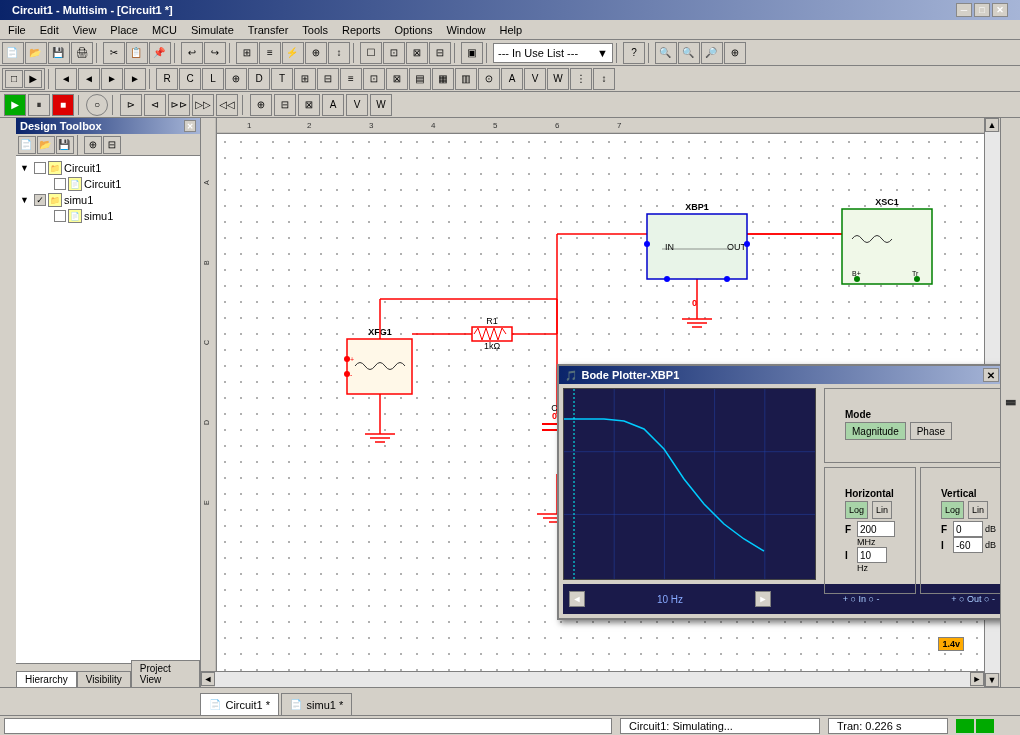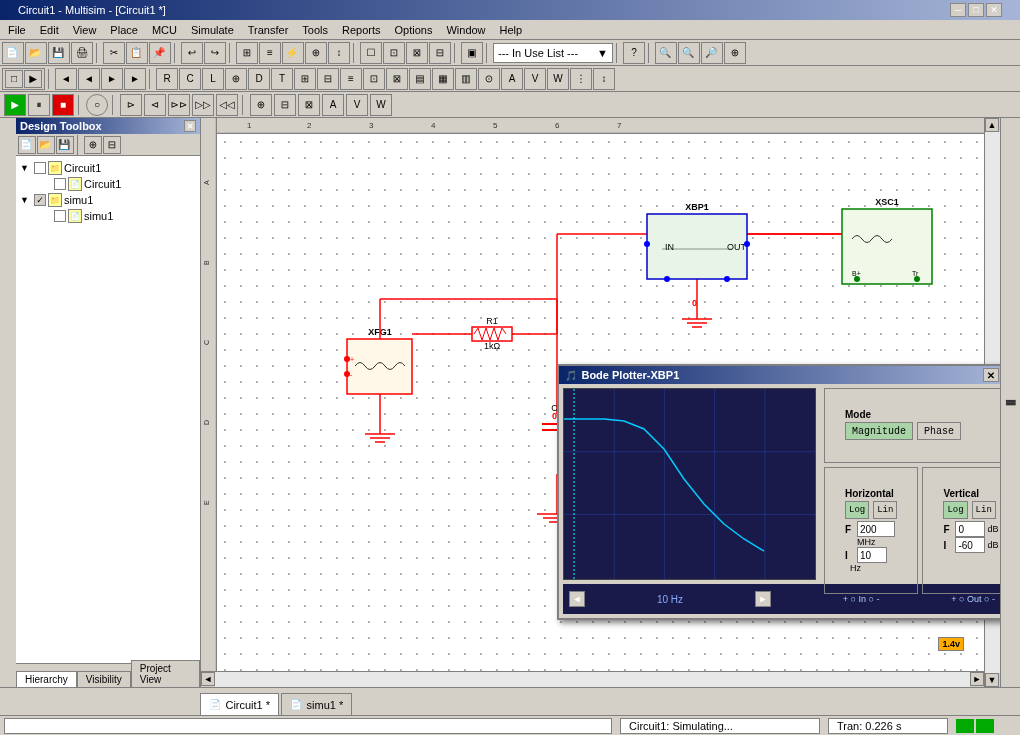--- a/index.html
+++ b/index.html
@@ -5,24 +5,24 @@
     * { margin: 0; padding: 0; box-sizing: border-box; }
     body { width: 1020px; height: 735px; overflow: hidden; font-family: 'Arial', sans-serif; font-size: 11px; background: #d4d0c8; }
 
     
     .title-bar {
       height: 20px;
       background: linear-gradient(to right, #0a246a, #a6b5d7);
       display: flex;
       align-items: center;
       justify-content: space-between;
-      padding: 0 18px;
+      padding: 0 12px;
       color: white;
       font-size: 11px;
-      font-weight: normal;
+      font-weight: bold;
     }
     .title-bar-buttons { display: flex; gap: 2px; }
     .title-btn {
       width: 16px; height: 14px;
       background: #d4d0c8;
       border: 1px solid #888;
       font-size: 9px;
       display: flex; align-items: center; justify-content: center;
       cursor: pointer;
     }
@@ -308,21 +308,20 @@
       font-size: 10px;
       padding: 0 2px;
     }
     .ctrl-btn {
       height: 18px;
       background: #d4d0c8;
       border: 1px solid #808080;
       font-size: 10px;
       padding: 0 6px;
       cursor: pointer;
-      font-family: Liberation Mono, monospace;
     }
     .ctrl-btn-active {
       background: #a8d4a8;
     }
     .ctrl-sub-row {
       display: flex;
       align-items: center;
       gap: 2px;
     }
     .ctrl-sub-label { width: 10px; font-size: 10px; font-weight: bold; }
@@ -736,21 +735,21 @@
                 </div>
                 <div class="ctrl-sub-row">
                   <span class="ctrl-sub-label">F</span>
                   <input class="ctrl-input" style="width: 38px;" value="200">
                 </div>
                 <div style="font-size:9px;margin-left:12px;">MHz</div>
                 <div class="ctrl-sub-row">
                   <span class="ctrl-sub-label">I</span>
                   <input class="ctrl-input" style="width: 30px;" value="10">
                 </div>
-                <div style="font-size:9px;margin-left:5px;">Hz</div>
+                <div style="font-size:9px;margin-left:12px;">Hz</div>
               </div>
 
               <div class="ctrl-group" style="flex:1;">
                 <div class="ctrl-group-title">Vertical</div>
                 <div class="ctrl-row">
                   <button class="ctrl-btn ctrl-btn-active" style="font-size:9px;padding:0 3px;">Log</button>
                   <button class="ctrl-btn" style="font-size:9px;padding:0 3px;">Lin</button>
                 </div>
                 <div class="ctrl-sub-row">
                   <span class="ctrl-sub-label">F</span>

